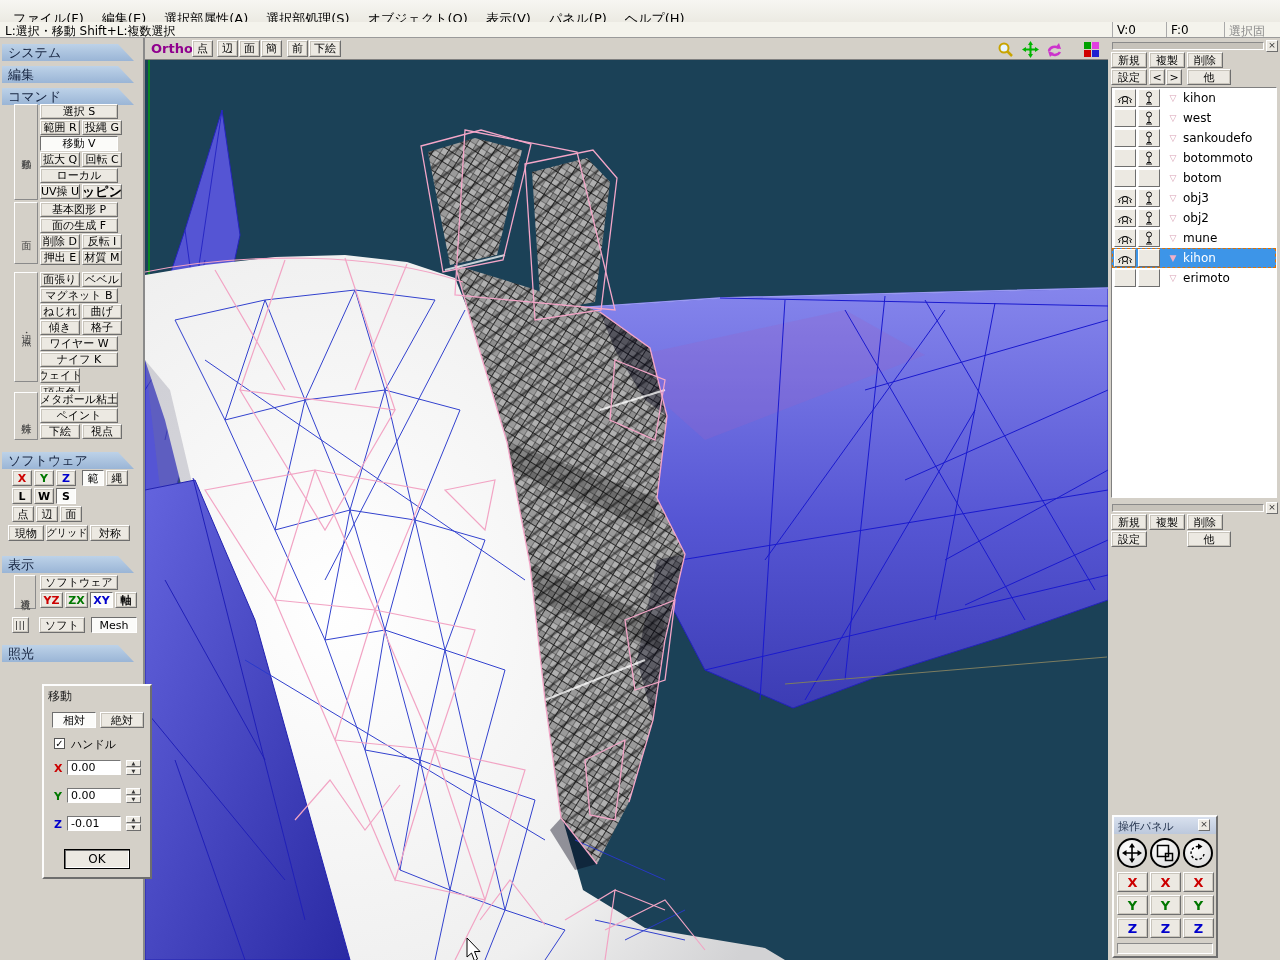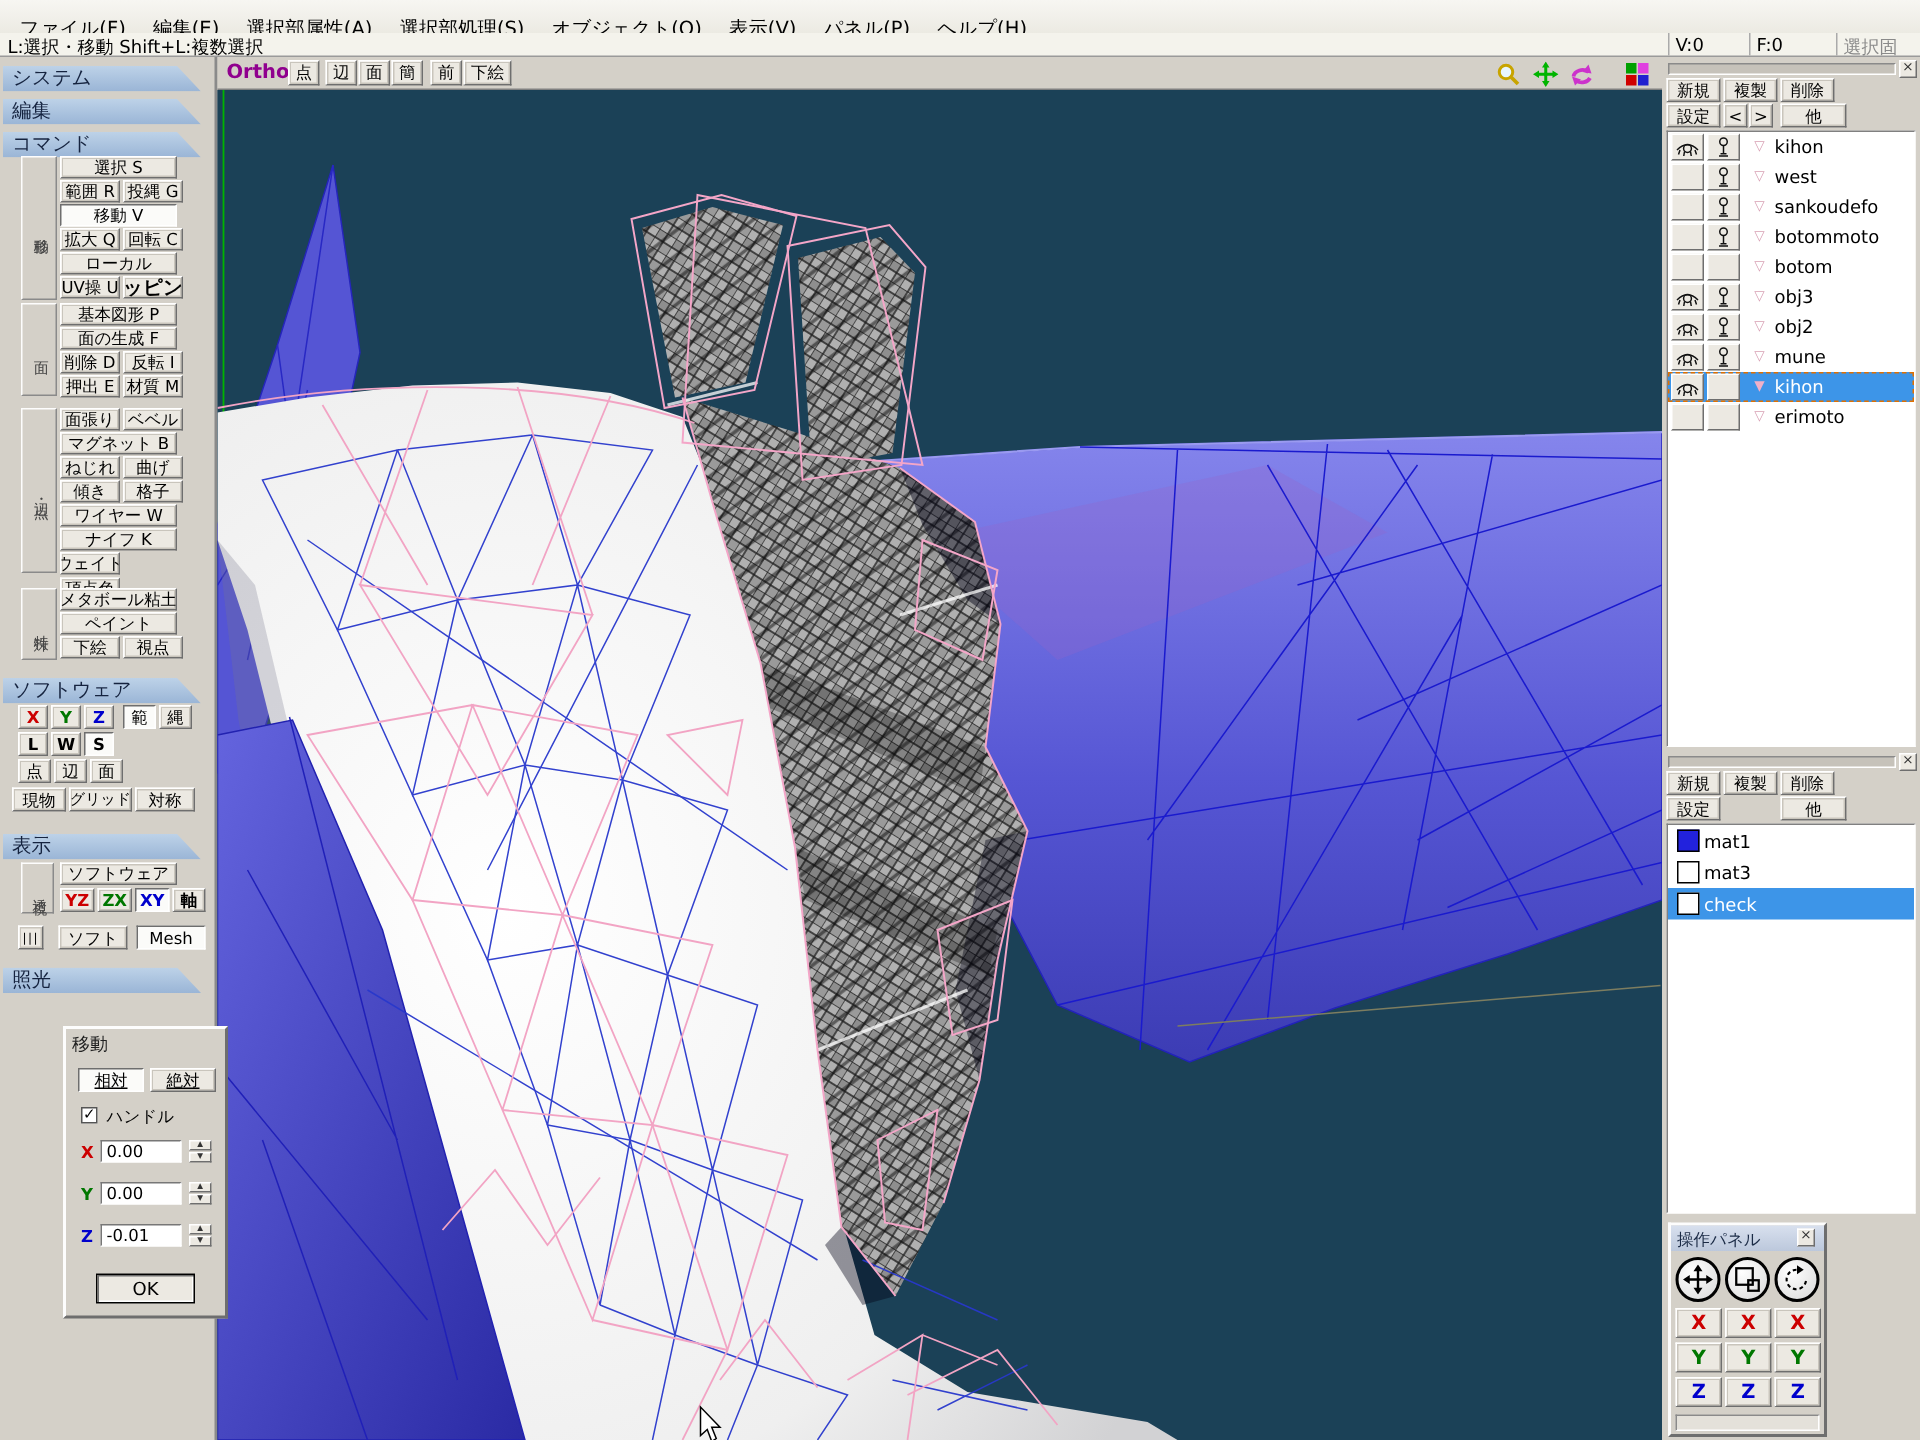--- a/index.html
+++ b/index.html
@@ -49,21 +49,21 @@
   .tri { width:14px; text-align:center; color:#d8a0b4; font-size:9px; margin-left:6px; flex:none; }
   .obj-row[data-selected="true"] .tri { color:#f0b0c8; }
   .obj-name { font-size:12px; margin-left:3px; }
   .mat-row { position:relative; height:21px; display:flex; align-items:center; }
   .mat-row[data-selected="true"] { background:#3d95e8; color:#fff; }
   .swatch { width:15px; height:15px; border:1px solid #000; margin-left:6px; flex:none; background:#fff; }
 
   
   #move-dialog { left:42px; top:684px; width:110px; height:195px; background:#d4d0c8; border:2px solid; border-color:#fdfdfd #6e6e6e #6e6e6e #fdfdfd; z-index:60; }
   #move-title { position:absolute; left:4px; top:2px; font-size:12px; color:#222; }
-  .dlg-btn { position:absolute; width:44px; height:16px;text-decoration:underline; }
+  .dlg-btn { position:absolute; width:44px; height:16px; }
   .cb { position:absolute; width:11px; height:11px; background:#fff; border:1px solid #555; font-size:10px; line-height:9px; text-align:center; }
   .axis-lab { position:absolute; font-size:11px; font-weight:bold; }
   .field { position:absolute; width:54px; height:15px; background:#fff; border:1px solid; border-color:#777 #fff #fff #777; font-size:11px; padding:0 3px; line-height:13px; }
   .spin { position:absolute; width:15px; height:7px; background:#ece9e2; border:1px solid; border-color:#fff #6e6e6e #6e6e6e #fff; font-size:5px; line-height:5px; text-align:center; color:#333; }
   #ok-btn { position:absolute; left:20px; top:163px; width:66px; height:20px; border:1px solid #000; box-shadow:1px 1px 0 #6e6e6e inset,-1px -1px 0 #fff inset; background:#ece9e2; font-size:12px; display:flex; align-items:center; justify-content:center; }
 
   
   #op-panel { left:1112px; top:815px; width:106px; height:143px; background:#d4d0c8; border:2px solid; border-color:#fdfdfd #6e6e6e #6e6e6e #fdfdfd; }
   #op-title { position:absolute; left:0; top:0; width:102px; height:17px; background:linear-gradient(#d8e0ee,#bcc8dc); font-size:11px; padding:2px 4px; color:#1a2a45; }
   .circle-btn { position:absolute; top:21px; width:30px; height:30px; border-radius:50%; background:radial-gradient(circle at 35% 30%,#ffffff,#d8d8d8); border:2px solid #000; display:flex; align-items:center; justify-content:center; }
@@ -552,34 +552,20 @@
   </div>
 
   <div class="abs" style="left:0;top:464px;width:172px;height:310px;">
     <div class="panel-topbar" style="top:2px;"></div>
     <div class="xbtn" style="left:158px;top:0;">×</div>
     <div class="pbtn" style="left:3px;top:12px;width:36px;">新規</div>
     <div class="pbtn" style="left:41px;top:12px;width:36px;">複製</div>
     <div class="pbtn" style="left:79px;top:12px;width:36px;">削除</div>
     <div class="pbtn" style="left:3px;top:29px;width:36px;">設定</div>
     <div class="pbtn" style="left:79px;top:29px;width:44px;">他</div>
-    <div class="list" style="top:47px;height:260px;">
-      <div class="mat-row">
-          <div class="swatch" style="background: rgb(34, 34, 221);"></div>
-          <span class="obj-name">mat1</span>
-        </div>
-      <div class="mat-row">
-          <div class="swatch" style="background: rgb(255, 255, 255);"></div>
-          <span class="obj-name">mat3</span>
-        </div>
-      <div class="mat-row" data-selected="true">
-          <div class="swatch" style="background: rgb(255, 255, 255);"></div>
-          <span class="obj-name">check</span>
-        </div>
-    </div>
   </div>
 </div>
 
 <div id="op-panel" class="abs">
   <div id="op-title">操作パネル</div>
   <div class="xbtn" style="left:84px;top:2px;">×</div>
   <div class="circle-btn" style="left:3px;">
       <svg width="20" height="20" viewBox="0 0 20 20">
         <path d="M10,3 V17 M3,10 H17" stroke="#000" stroke-width="1.6"></path>
         <path d="M10,0 L7,4.5 H13 Z M10,20 L7,15.5 H13 Z M0,10 L4.5,7 V13 Z M20,10 L15.5,7 V13 Z" fill="#000"></path>

